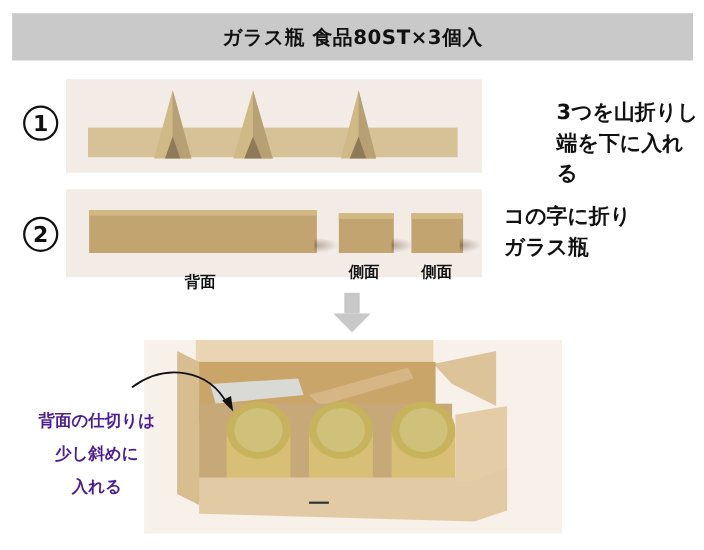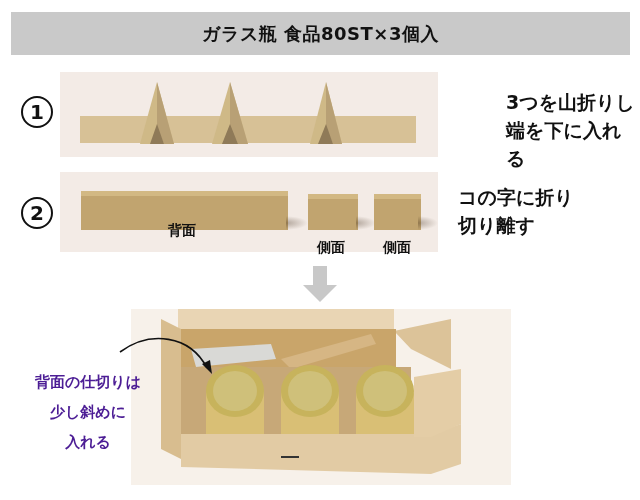--- a/index.html
+++ b/index.html
@@ -84,25 +84,25 @@
   <div class="shadow" style="left:226px; top:44px; width:22px; height:14px;"></div>
   <div class="piece" style="left:248px; top:22px; width:50px; height:36px;">
       <div class="top"></div>
     </div>
   <div class="shadow" style="left:296px; top:44px; width:20px; height:14px;"></div>
   <div class="piece" style="left:314px; top:22px; width:47px; height:36px;">
       <div class="top"></div>
     </div>
   <div class="shadow" style="left:358px; top:44px; width:20px; height:14px;"></div>
 </div>
-<div class="label" style="left:168px; top:222px;text-align:center;">背面</div>
+<div class="label" style="left:168px; top:248px;text-align:center;">背面</div>
 <div class="label" style="left:317px; top:239px;">側面</div>
 <div class="label" style="left:383px; top:239px;">側面</div>
 <div class="instr" style="left:458px; top:183px;">コの字に折り
-切り離す</div>
+ガラス瓶</div>
 
 <svg class="arrow-down" viewBox="0 0 34 36">
   <rect x="10" y="0" width="14" height="19" fill="#c8c8c8"></rect>
   <polygon points="0,19 34,19 17,36" fill="#c8c8c8"></polygon>
 </svg>
 
 <div class="box-photo">
   <svg width="380" height="176">
 
     <rect x="47" y="0" width="216" height="22" fill="#e9d5b4"></rect>

